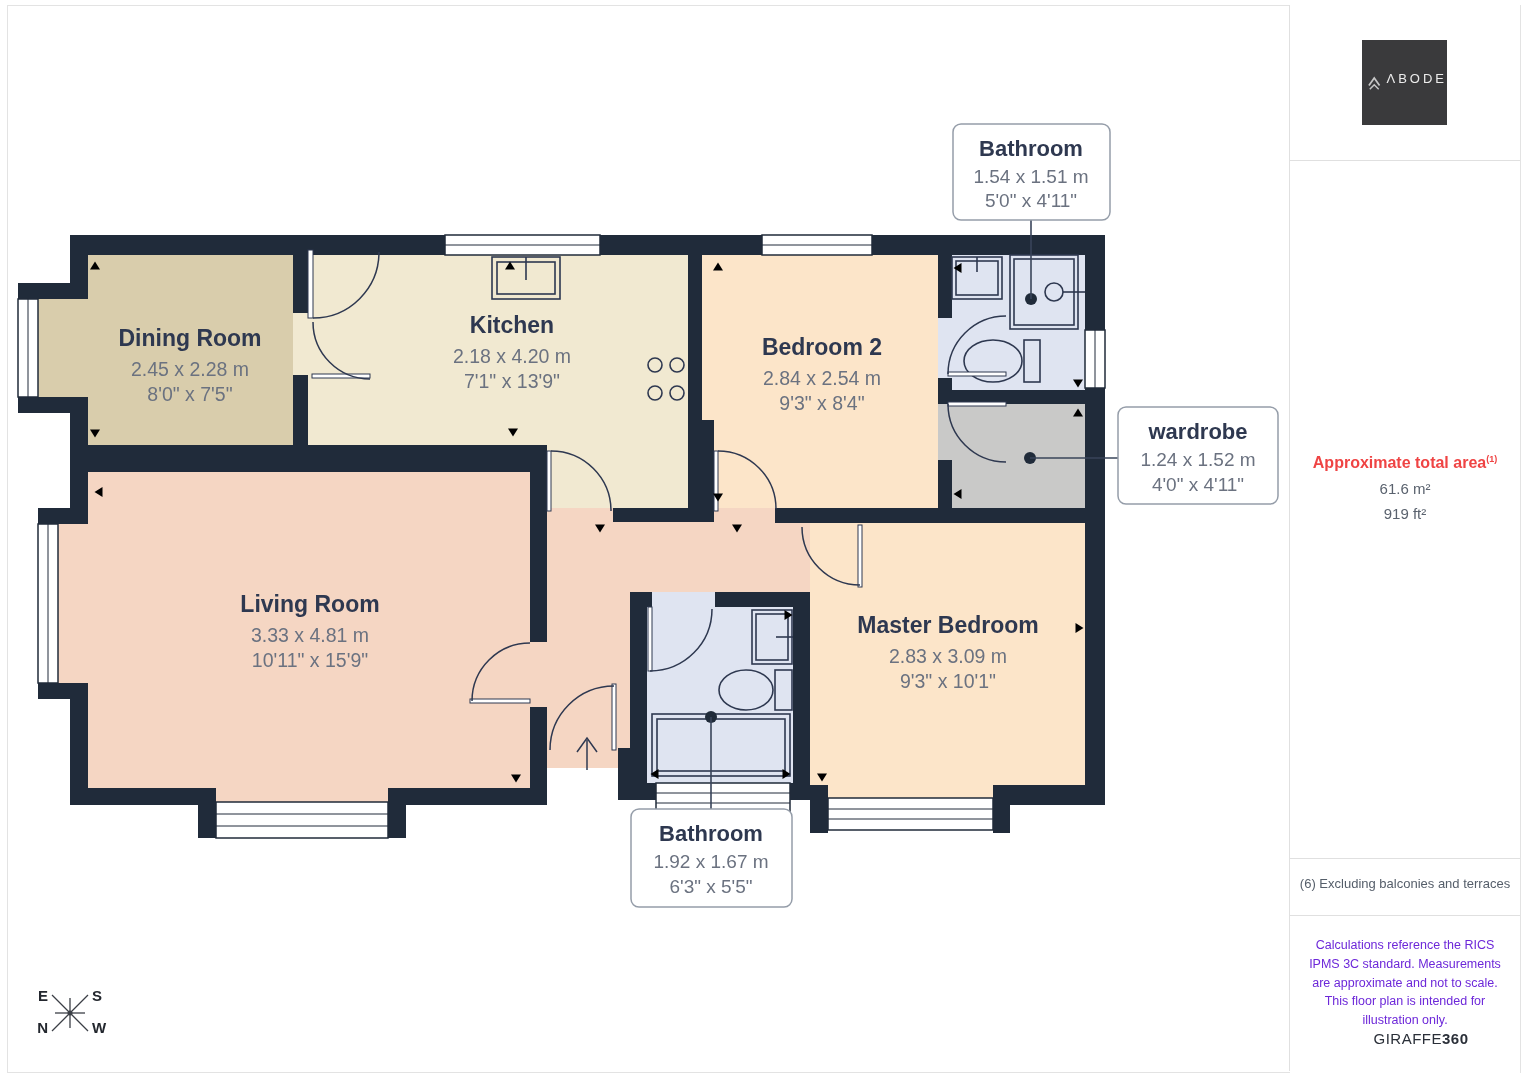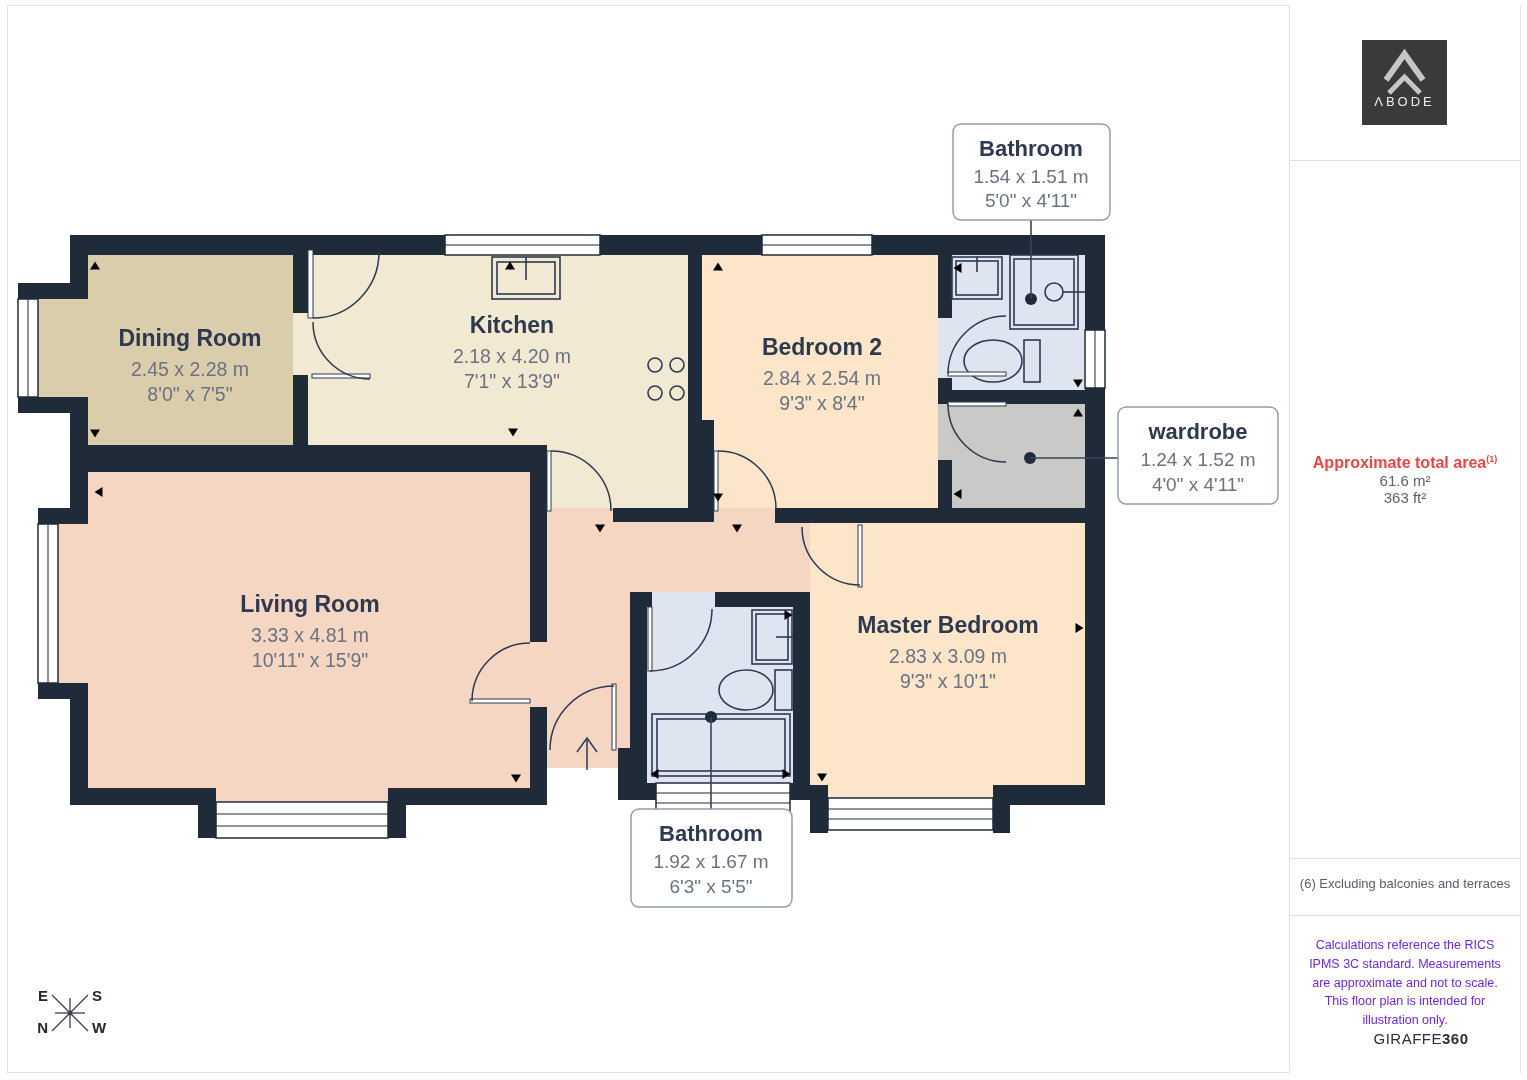--- a/index.html
+++ b/index.html
@@ -36,26 +36,26 @@
   .cname{font:700 22px "Liberation Sans",sans-serif;fill:var(--c-room_name);}
   .cdim{font:400 19px "Liberation Sans",sans-serif;fill:var(--c-room_dim);}
   .compass-line{stroke:#3b3f46;stroke-width:1.3;}
   .compass-label{font:700 15px "Liberation Sans",sans-serif;fill:#23272e;}
 
   
   .sidebar{position:absolute;left:1290px;top:0;width:230px;height:1080px;background:#fff;}
   .v-divider{position:absolute;left:1289px;top:5px;width:1px;height:1066px;background:#e0e0e0;}
   .h-divider{position:absolute;left:0;width:230px;height:1px;background:#e0e0e0;}
   .logo{position:absolute;left:72px;top:40px;width:85px;height:85px;background:var(--c-logo_bg);
-        display:flex;flex-direction:column;align-items:center;justify-content:flex-start;}
+        display:flex;flex-direction:row;align-items:center;justify-content:flex-start;}
   .logo-text{color:#ececec;font-size:13px;letter-spacing:3px;margin-top:-8px;font-weight:400;}
   .area-block{position:absolute;left:0;top:454px;width:230px;text-align:center;}
   .area-title{font-size:16px;font-weight:700;color:#ef4444;}
   .area-title .sup{font-size:9px;vertical-align:super;font-weight:700;}
-  .area-val{font-size:15px;color:#5a626e;text-align:center;}
+  .area-val{font-size:15px;color:#5a626e;margin-top:8px;text-align:center;}
   .footnote{position:absolute;left:6px;top:876px;width:218px;text-align:center;
             font-size:13px;color:#555e6a;}
   .disclaimer{position:absolute;left:17px;top:936px;width:196px;text-align:center;
               font-size:12.5px;line-height:1.5;color:#6d28d9;}
   .brand{position:absolute;left:16px;top:1030px;width:230px;text-align:center;
          font-size:15px;letter-spacing:0.5px;color:#2a2f38;}
   .brand .bold{font-weight:700;}
 </style>
 </head>
 <body>
@@ -367,20 +367,20 @@
       <svg width="85" height="62" viewBox="0 0 85 62">
         <path d="M 24 40 L 42.5 14 L 61 40" fill="none" stroke="#c6c6c6" stroke-width="6"></path>
         <path d="M 27 53 L 42.5 37 L 58 53" fill="none" stroke="#c6c6c6" stroke-width="5"></path>
       </svg>
       <div class="logo-text">ΛBODE</div>
     </div>
 
     <div class="area-block">
       <div class="area-title"><span>Approximate total area</span><span class="sup">(1)</span></div>
       <div class="area-val">61.6 m²</div>
-      <div class="area-val">363 ft²</div>
+      <div class="area-val">919 ft²</div>
     </div>
 
     <div class="footnote">(6) Excluding balconies and terraces</div>
     <div class="disclaimer">Calculations reference the RICS IPMS 3C standard. Measurements are approximate and not to scale. This floor plan is intended for illustration only.</div>
     <div class="brand"><span>GIRAFFE</span><span class="bold">360</span></div>
   </div>
 </div>
 
 </body></html>

